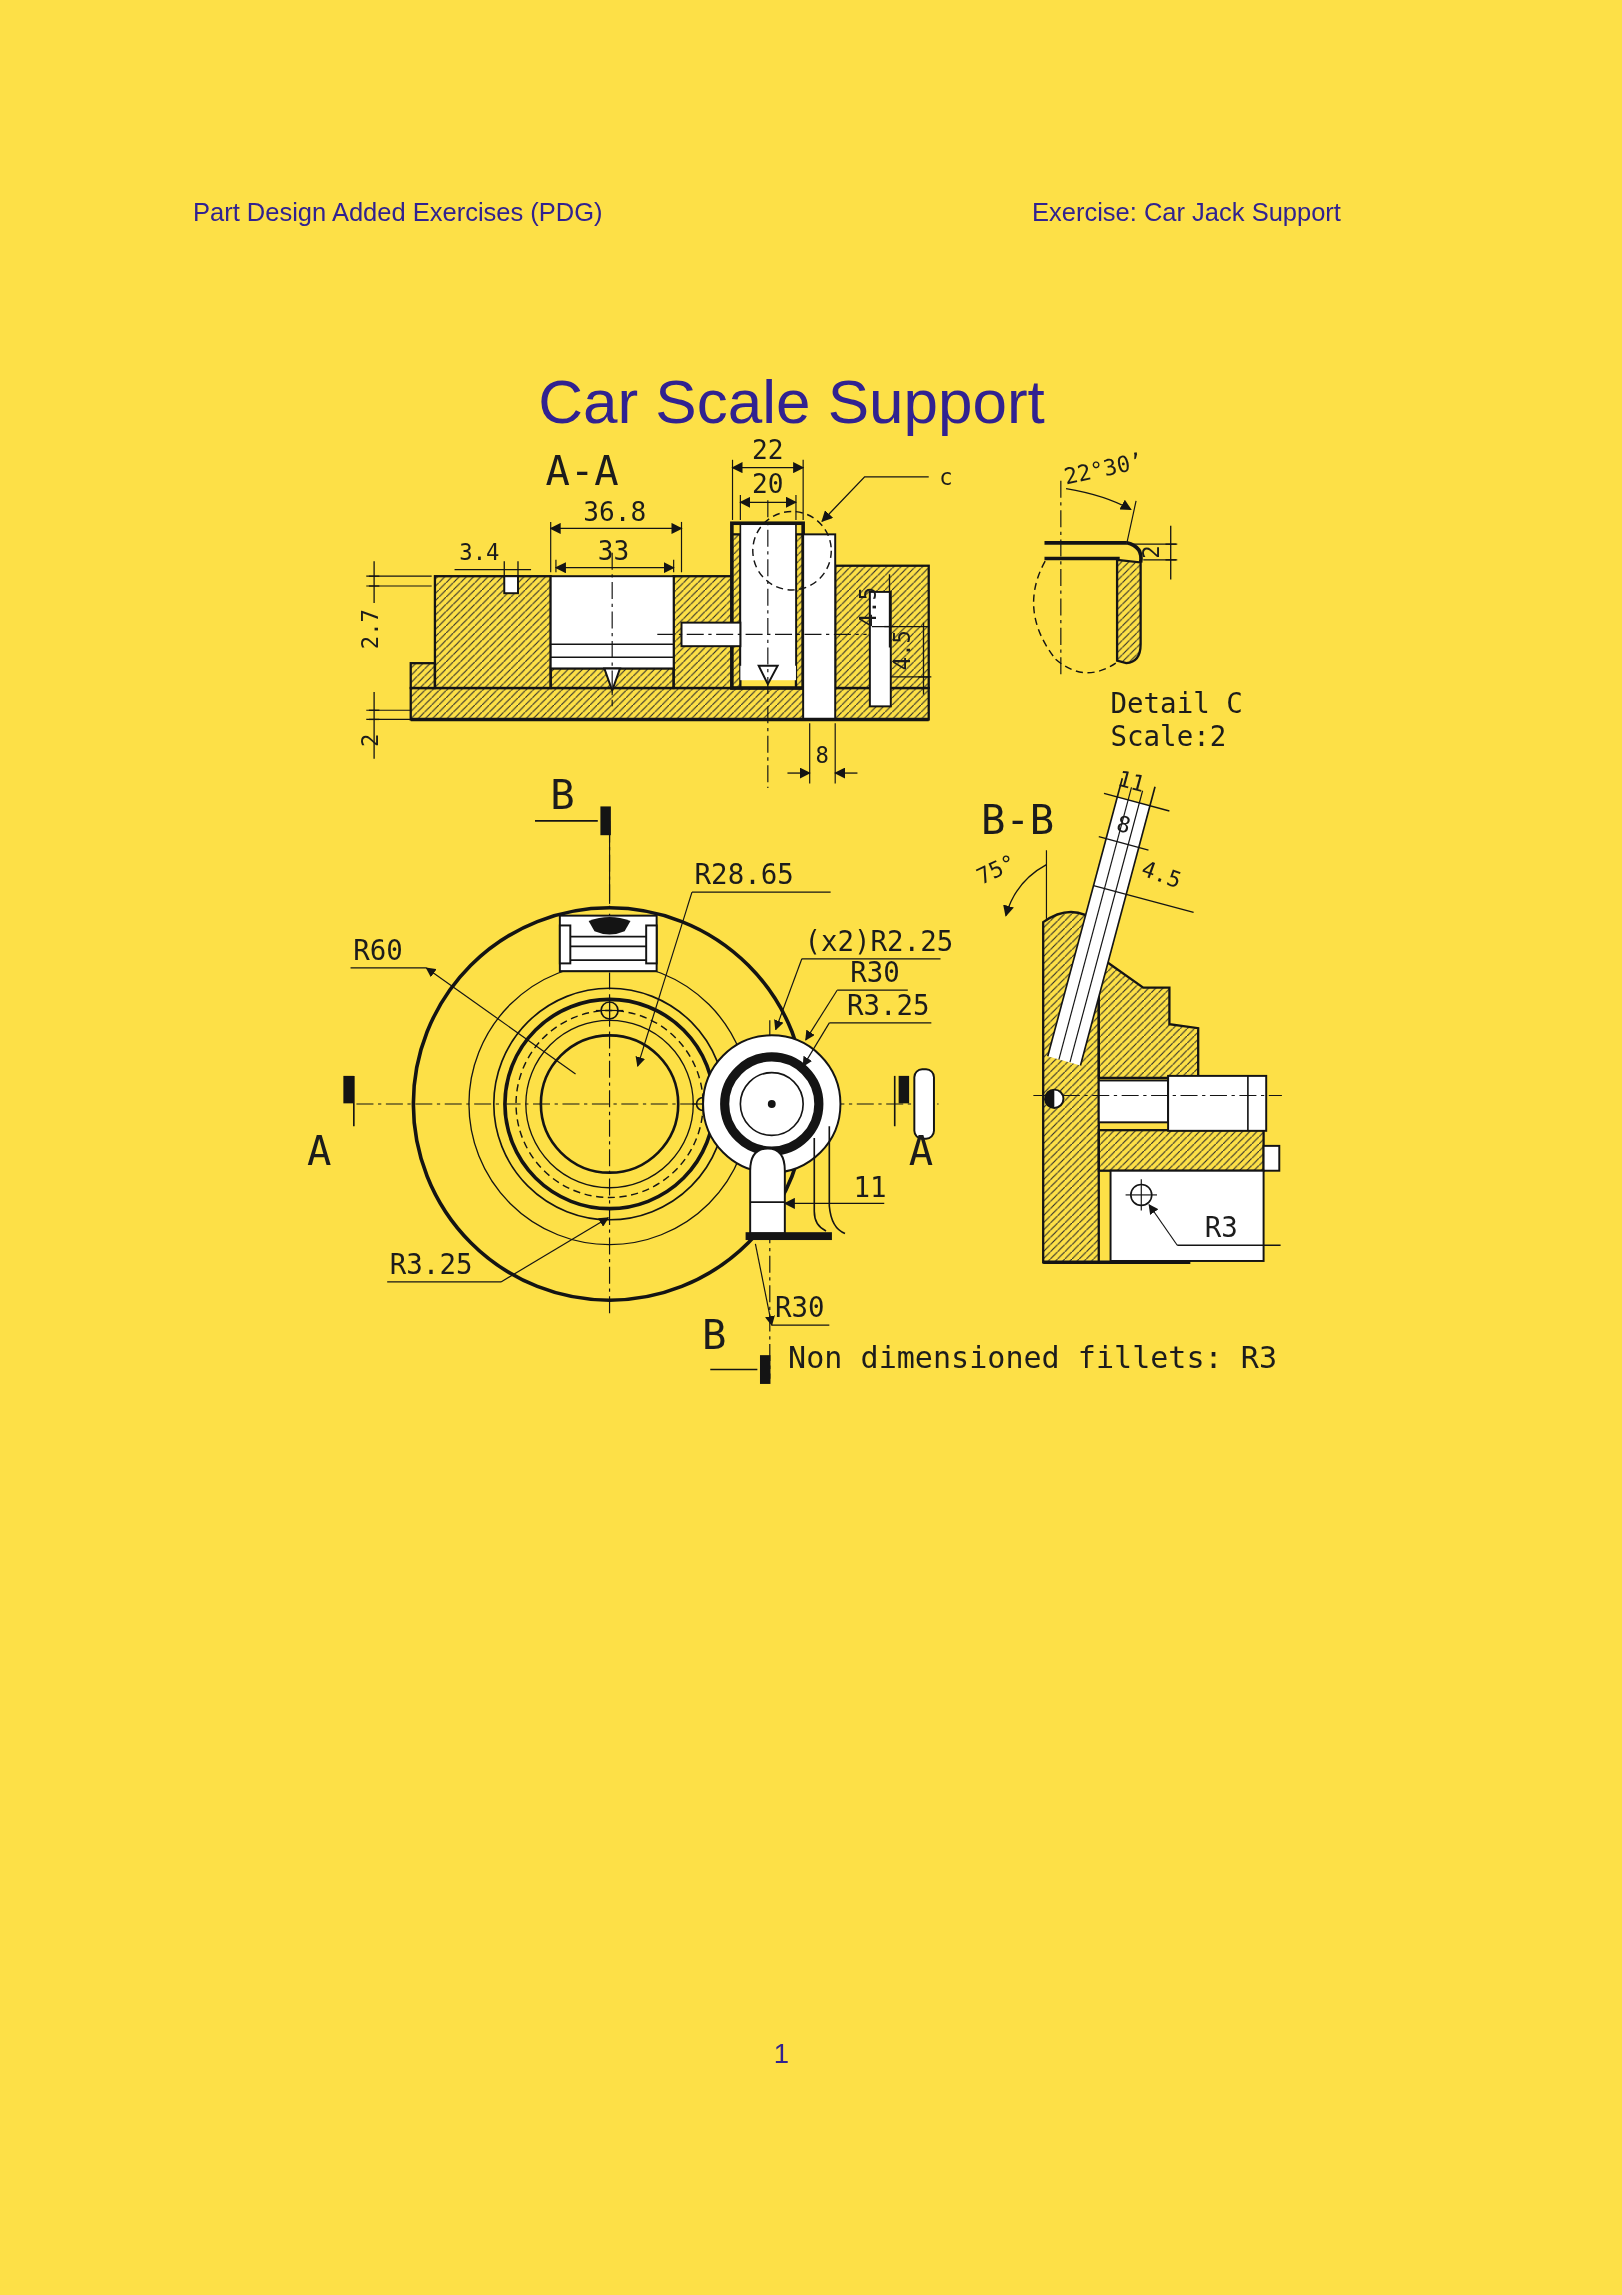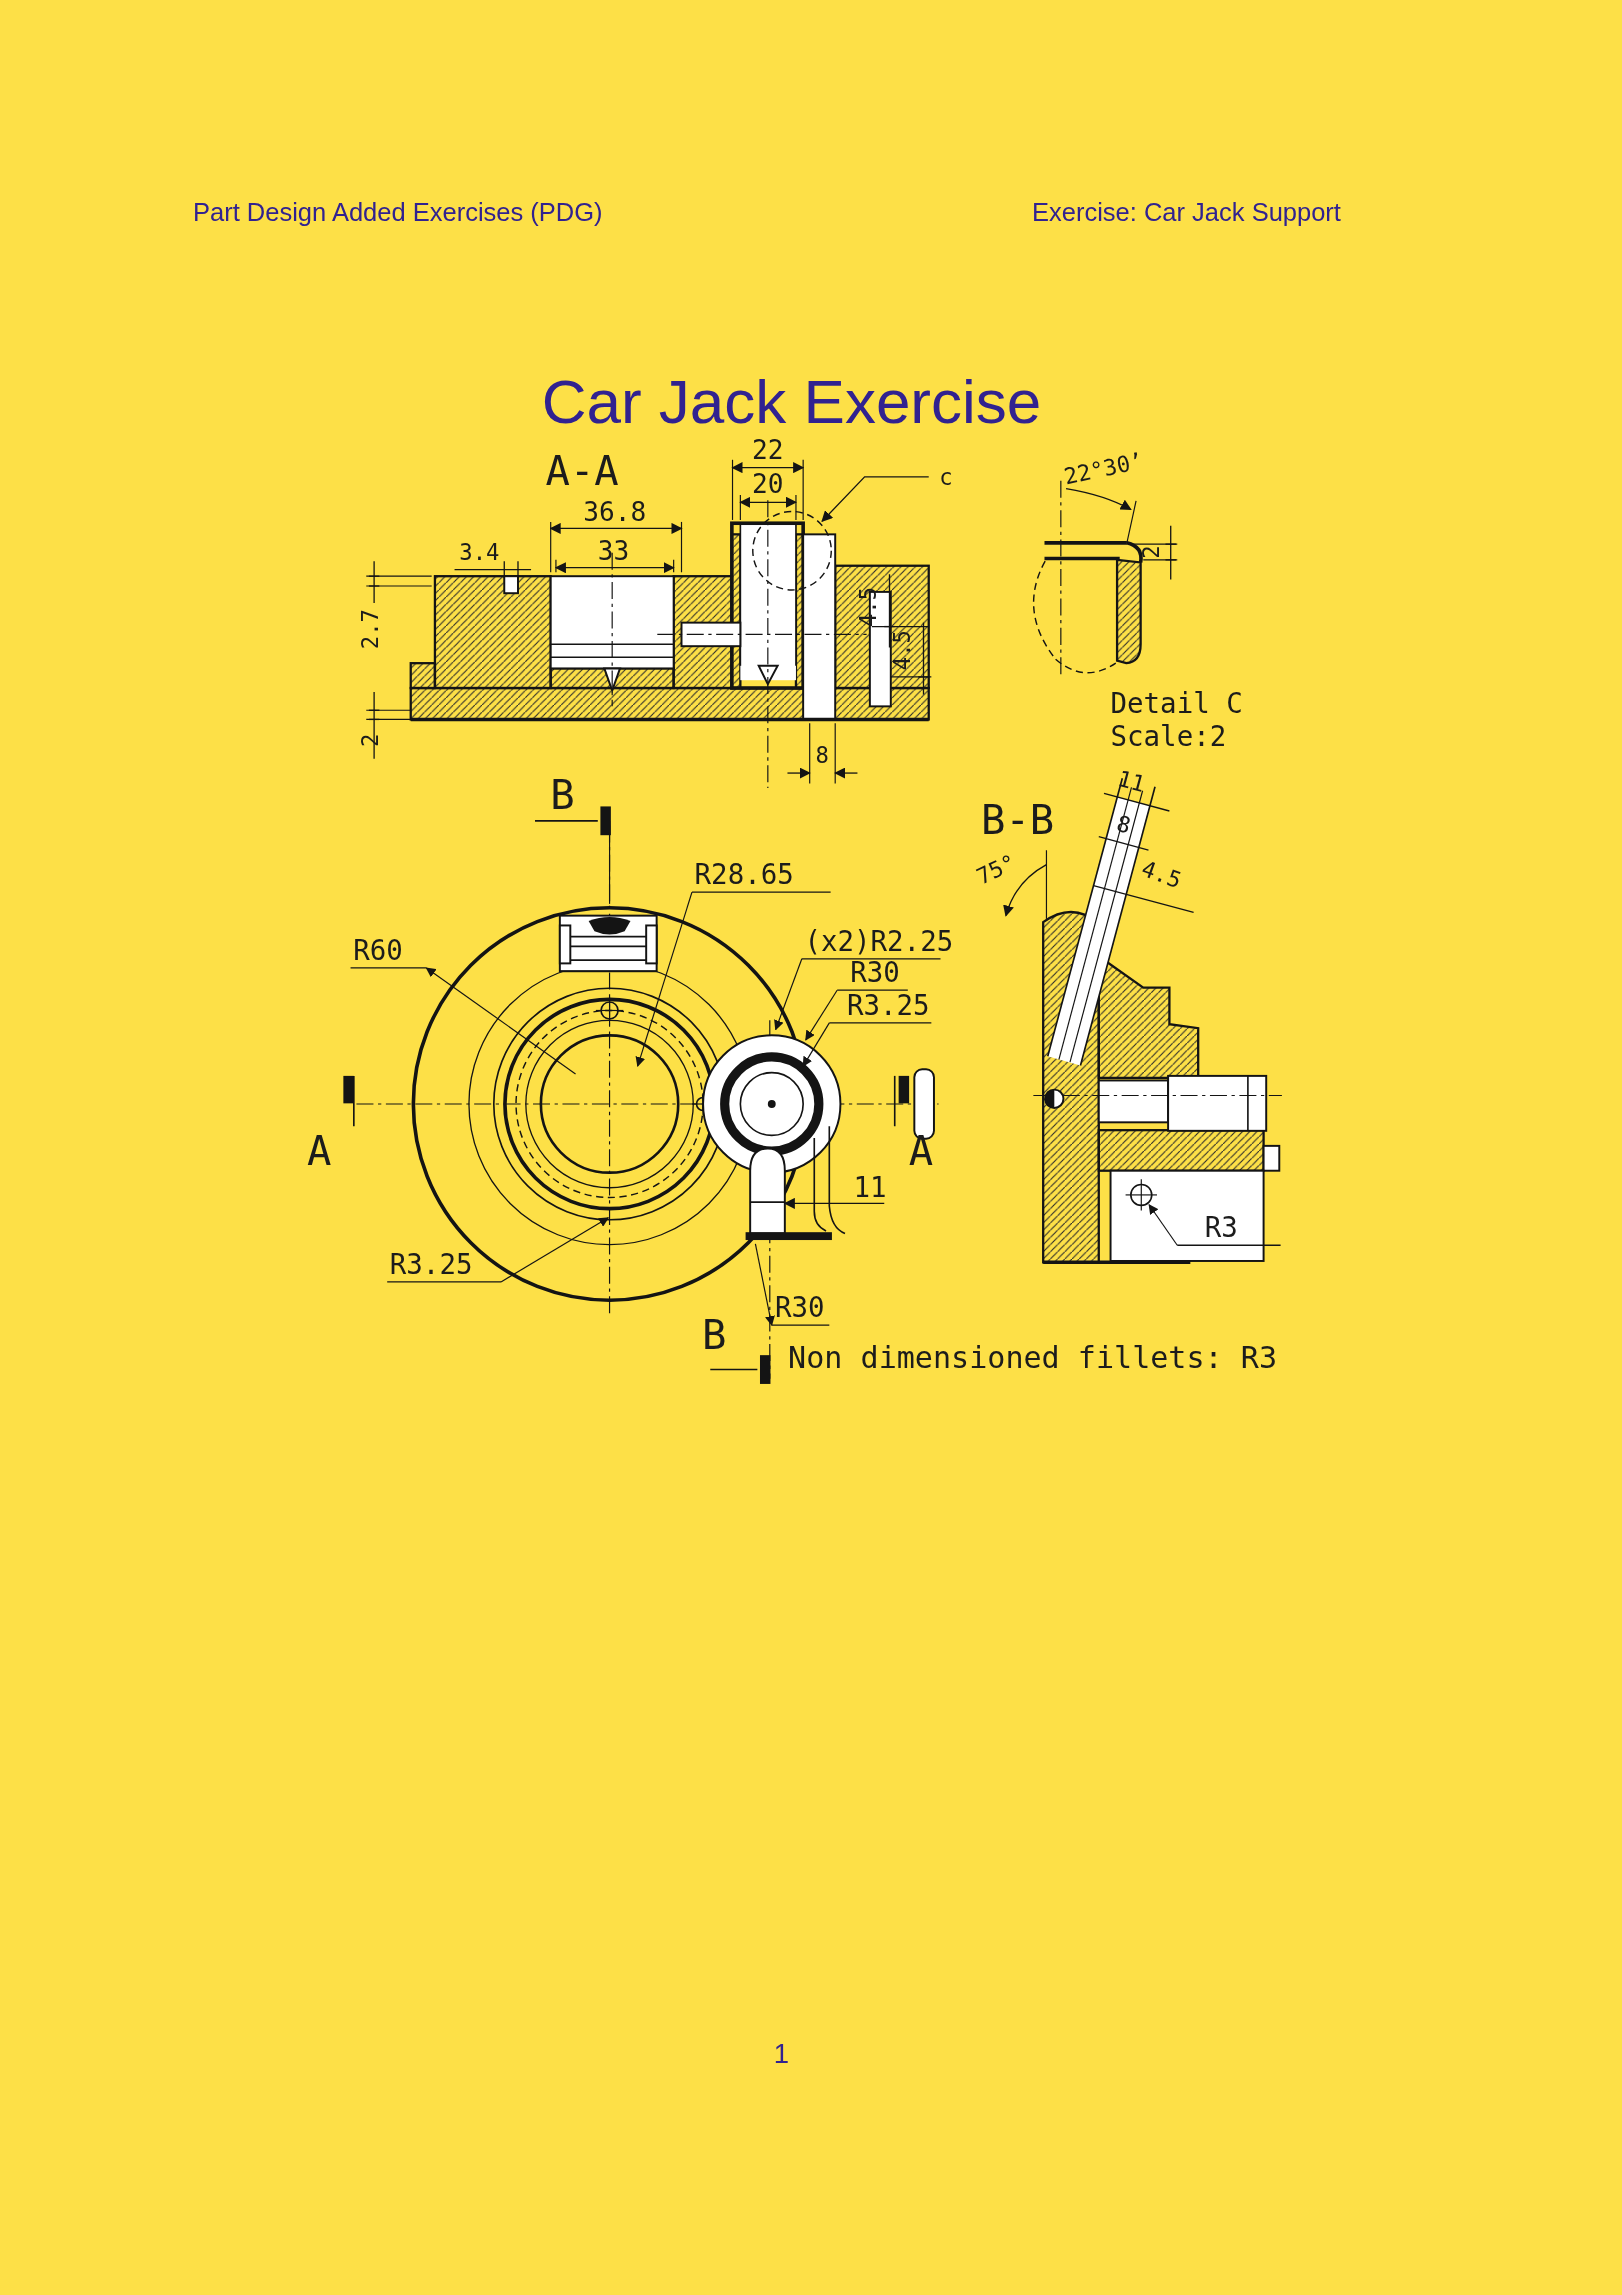--- a/index.html
+++ b/index.html
@@ -32,21 +32,21 @@
   text.note{font-family:"DejaVu Sans Mono",monospace;font-size:46px;fill:#1c1c1c;}
   .mid{text-anchor:middle;}
 </style>
 </head>
 <body>
 
 <div class="page">
 
   <div class="hdr left">Part Design Added Exercises (PDG)</div>
   <div class="hdr right">Exercise: Car Jack Support</div>
-  <div class="doc-title">Car Jack Exercise</div>
+  <div class="doc-title">Car Scale Support</div>
 
   <svg class="drawing" width="1622" height="2295" viewBox="0 0 2480 3509">
     <defs>
       <pattern id="hatch" patternUnits="userSpaceOnUse" width="11" height="11">
         <path d="M0,11 L11,0" stroke="#2a2a2a" stroke-width="1.7" fill="none"></path>
       </pattern>
       <marker id="arr" viewBox="0 0 10 10" refX="9" refY="5" markerWidth="8.5" markerHeight="8.5" orient="auto-start-reverse">
         <path d="M0,0 L10,5 L0,10 Z" fill="#141414"></path>
       </marker>
     </defs>

